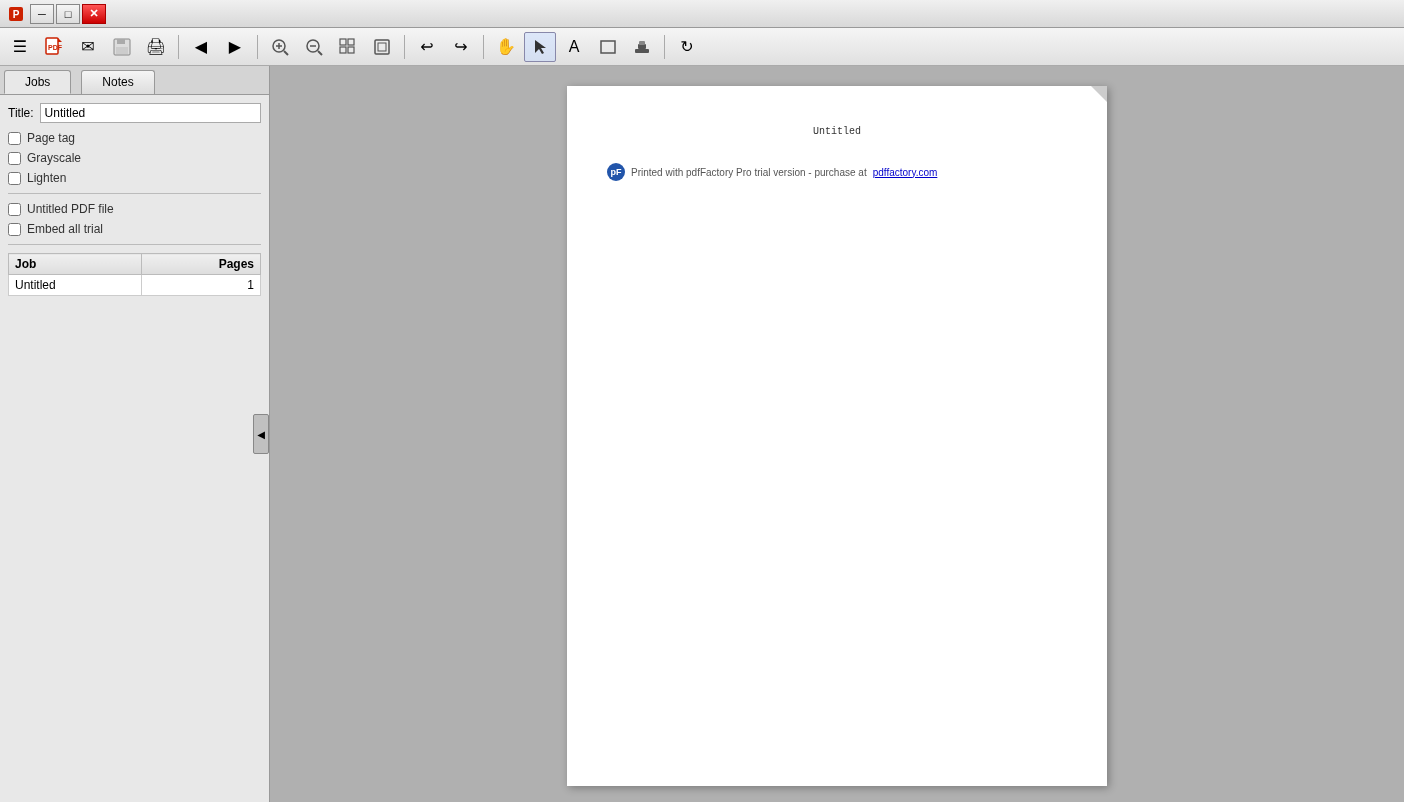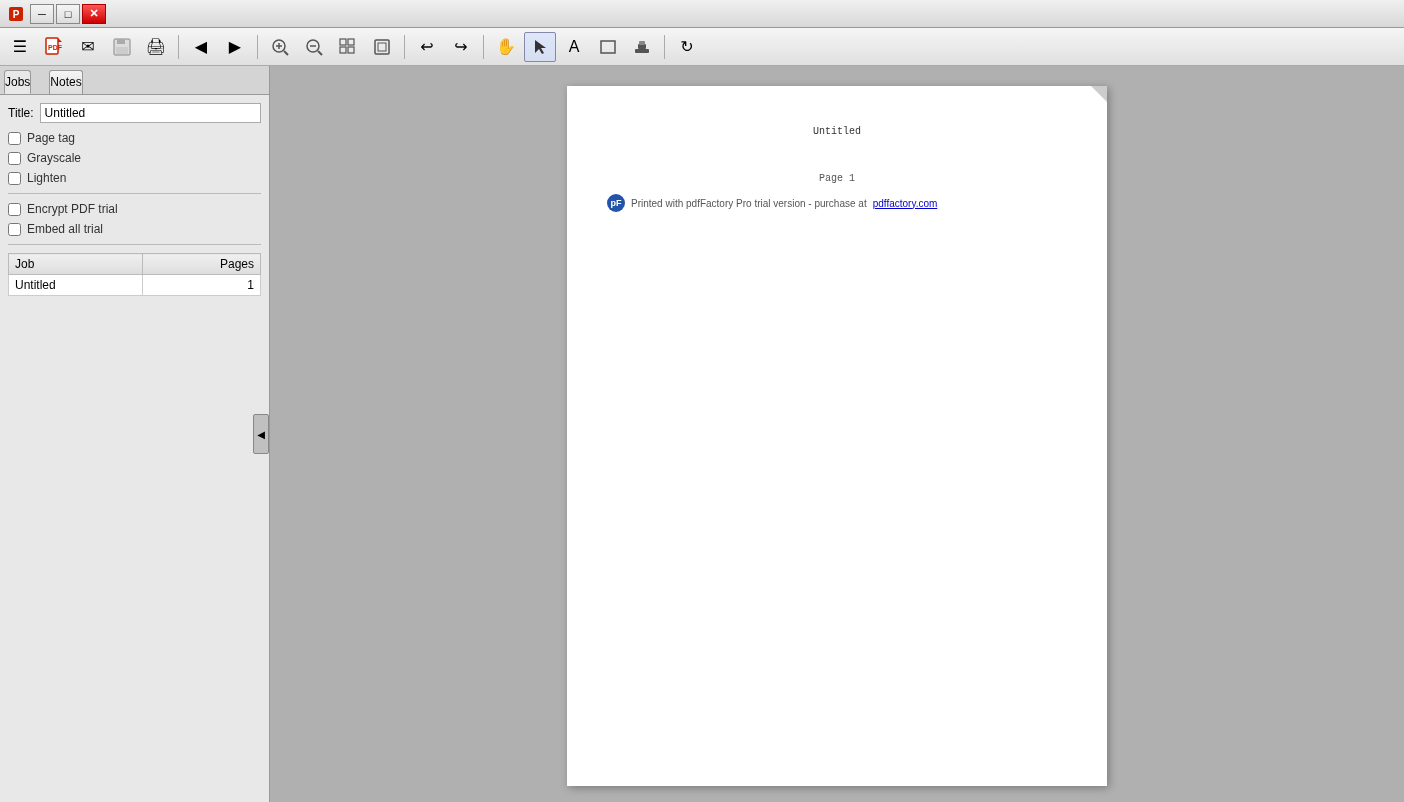--- a/index.html
+++ b/index.html
@@ -112,28 +112,28 @@
 
     
     .tabs {
       display: flex;
       background: #d4d4d4;
       border-bottom: 1px solid #999;
       padding-top: 4px;
       padding-left: 4px;
     }
     .tab {
-      padding: 4px 0;
+      padding: 4px 20px;
       cursor: pointer;
       border: 1px solid #999;
       border-bottom: none;
       border-radius: 3px 3px 0 0;
       font-size: 12px;
       background: linear-gradient(to bottom, #f5f5f5, #ddd);
-      margin-right: 18px;
+      margin-right: 10px;
     }
     .tab.active {
       background: #e8e8e8;
       border-bottom: 1px solid #e8e8e8;
       position: relative;
       z-index: 1;
     }
 
     
     .panel-content {
@@ -181,21 +181,21 @@
     .jobs-table {
       width: 100%;
       border-collapse: collapse;
       font-size: 12px;
     }
     .jobs-table th {
       background: linear-gradient(to bottom, #f0f0f0, #ddd);
       border: 1px solid #bbb;
       padding: 3px 6px;
       text-align: left;
-      font-weight: normal;
+      font-weight: bold;
     }
     .jobs-table th.pages-col {
       text-align: right;
     }
     .jobs-table td {
       border: 1px solid #ccc;
       padding: 3px 6px;
       background: white;
     }
     .jobs-table td.pages-col {
@@ -438,21 +438,21 @@
       </div>
       <div class="checkbox-row">
         <input type="checkbox" id="lighten" style="">
         <label for="lighten">Lighten</label>
       </div>
 
       <div class="divider"></div>
 
       <div class="checkbox-row">
         <input type="checkbox" id="encrypt_pdf" style="">
-        <label for="encrypt_pdf">Encrypt PDF trial</label>
+        <label for="encrypt_pdf">Untitled PDF file</label>
       </div>
       <div class="checkbox-row">
         <input type="checkbox" id="embed_fonts" style="">
         <label for="embed_fonts">Embed all trial</label>
       </div>
 
       <div class="divider"></div>
 
       <table class="jobs-table">
         <thead>
@@ -472,21 +472,20 @@
 
     <div class="splitter">
       <div class="splitter-arrow">◀</div>
     </div>
   </div>
 
   <div class="right-panel">
     <div class="pdf-page">
       <div class="pdf-page-corner"></div>
       <div class="pdf-title">Untitled</div>
-      <div class="pdf-footer">Page  1</div>
       <div class="pdf-watermark">
         <div class="pdf-watermark-icon">pF</div>
         <span>Printed with pdfFactory Pro trial version - purchase at </span>
         <a>pdffactory.com</a>
       </div>
     </div>
   </div>
 </div>
 
 </body></html>

